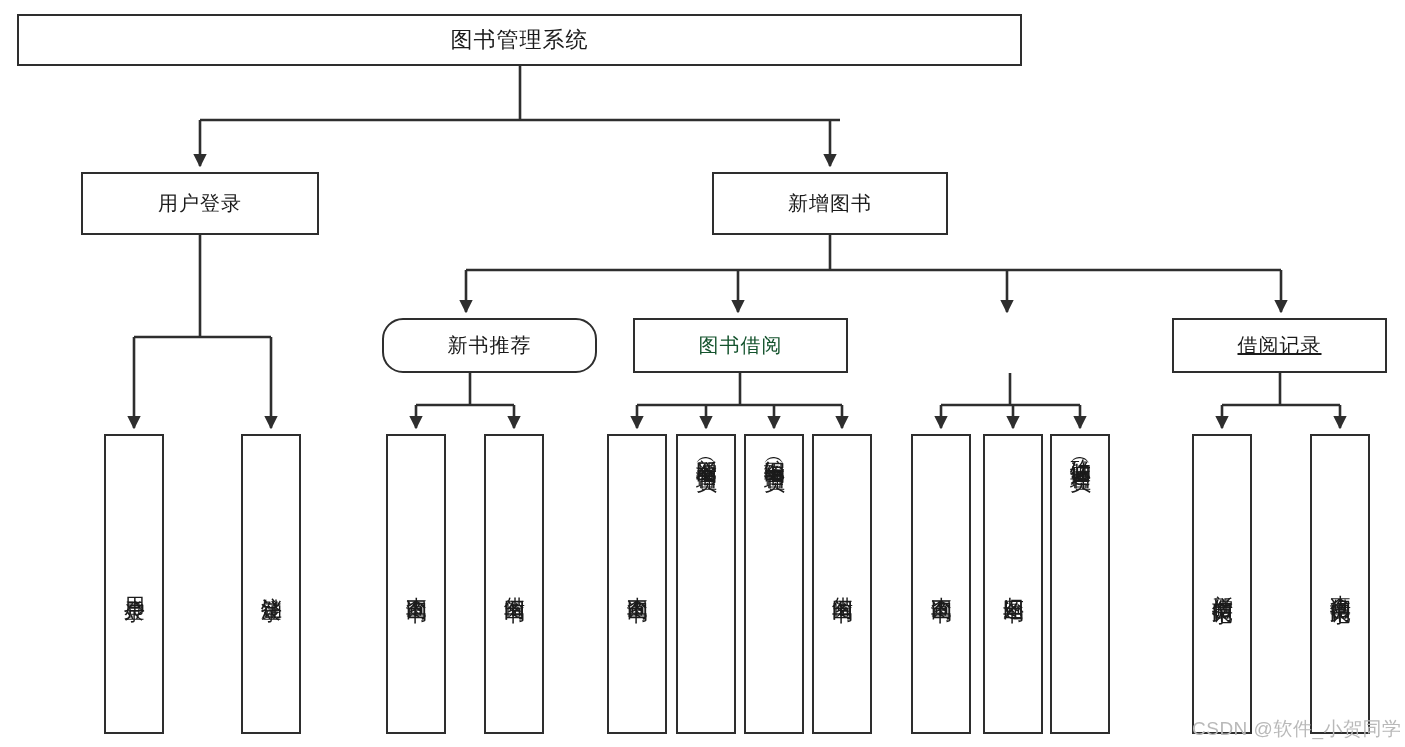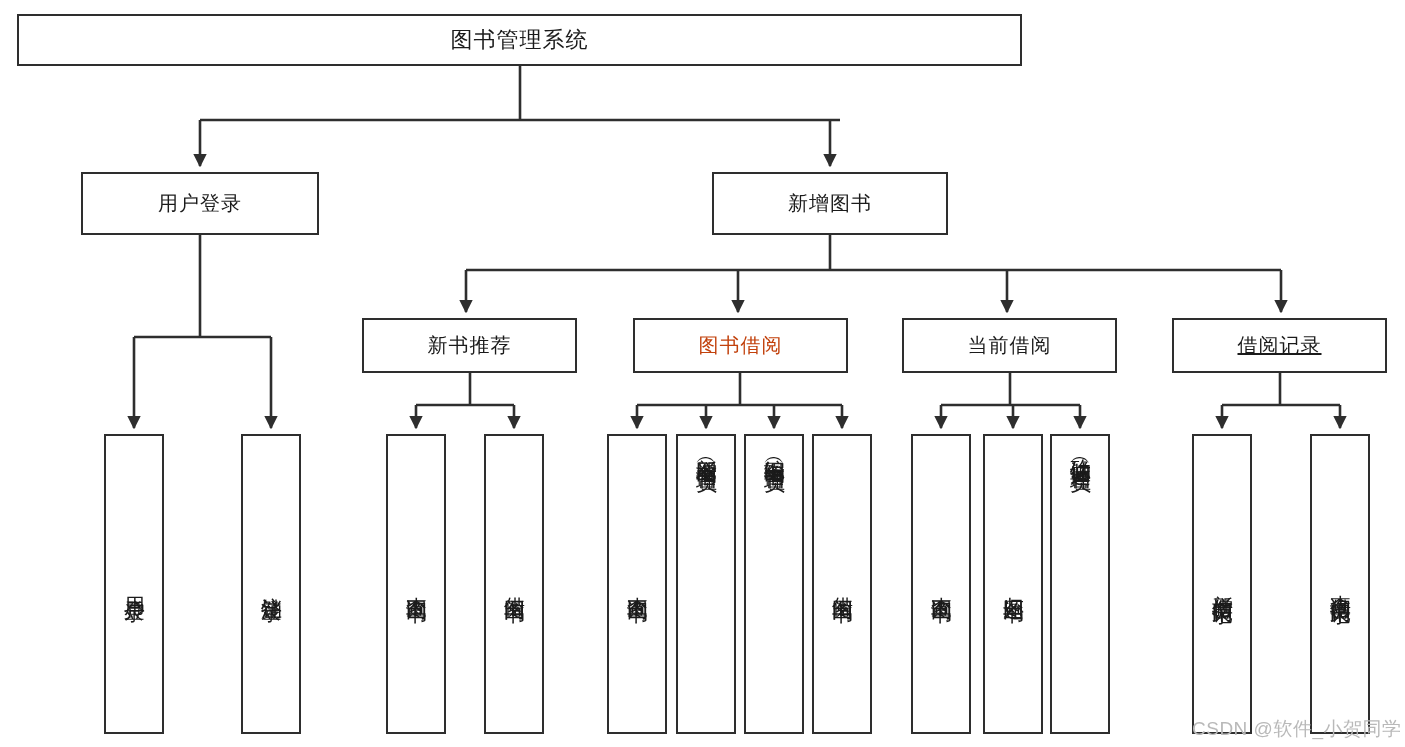--- a/index.html
+++ b/index.html
@@ -127,23 +127,22 @@
       <path d="M 1222 405 L 1222 428" marker-end="url(#arrow)"></path>
       <path d="M 1340 405 L 1340 428" marker-end="url(#arrow)"></path>
     </g>
   </svg>
 
   <div class="node root" style="left: 17px; top: 14px; width: 1005px; height: 52px; border-color: rgb(46, 46, 46); background: rgb(255, 255, 255); color: rgb(27, 27, 27);">图书管理系统</div>
 
   <div class="node level2" style="left: 81px; top: 172px; width: 238px; height: 63px; border-color: rgb(46, 46, 46); background: rgb(255, 255, 255); color: rgb(27, 27, 27);">用户登录</div>
   <div class="node level2" style="left: 712px; top: 172px; width: 236px; height: 63px; border-color: rgb(46, 46, 46); background: rgb(255, 255, 255); color: rgb(27, 27, 27);">新增图书</div>
 
-  <div class="node level2" style="left: 362px; top: 318px; width: 215px; height: 55px; border-color: rgb(46, 46, 46); background: rgb(255, 255, 255); color: rgb(27, 27, 27);">新书推荐</div>
-  <div class="node level2" style="left: 633px; top: 318px; width: 215px; height: 55px; border-color: rgb(46, 46, 46); background: rgb(255, 255, 255); color: #c2410c;">图书借阅</div>
-  <div class="node level2" style="left: 902px; top: 318px; width: 215px; height: 55px; border-color: rgb(46, 46, 46); background: rgb(255, 255, 255); color: rgb(27, 27, 27);">当前借阅</div>
+  <div class="node level2" style="left: 382px; top: 318px; width: 215px; height: 55px; border-color: rgb(46, 46, 46); background: rgb(255, 255, 255); color: rgb(27, 27, 27); border-radius: 21px;">新书推荐</div>
+  <div class="node level2" style="left: 633px; top: 318px; width: 215px; height: 55px; border-color: rgb(46, 46, 46); background: rgb(255, 255, 255); color: #14532d;">图书借阅</div>
   <div class="node level2" style="left: 1172px; top: 318px; width: 215px; height: 55px; border-color: rgb(46, 46, 46); background: rgb(255, 255, 255); color: rgb(27, 27, 27); text-decoration: underline;">借阅记录</div>
 
   <div class="node leaf" style="left: 104px; top: 434px; width: 60px; height: 300px; border-color: rgb(46, 46, 46); background: rgb(255, 255, 255); color: rgb(27, 27, 27);">用户登录</div>
   <div class="node leaf" style="left: 241px; top: 434px; width: 60px; height: 300px; border-color: rgb(46, 46, 46); background: rgb(255, 255, 255); color: rgb(27, 27, 27);">注销登录</div>
   <div class="node leaf" style="left: 386px; top: 434px; width: 60px; height: 300px; border-color: rgb(46, 46, 46); background: rgb(255, 255, 255); color: rgb(27, 27, 27);">查询图书</div>
   <div class="node leaf" style="left: 484px; top: 434px; width: 60px; height: 300px; border-color: rgb(46, 46, 46); background: rgb(255, 255, 255); color: rgb(27, 27, 27);">借阅图书</div>
   <div class="node leaf" style="left: 607px; top: 434px; width: 60px; height: 300px; border-color: rgb(46, 46, 46); background: rgb(255, 255, 255); color: rgb(27, 27, 27);">查询图书</div>
   <div class="node leaf top-aligned" style="left: 676px; top: 434px; width: 60px; height: 300px; border-color: rgb(46, 46, 46); background: rgb(255, 255, 255); color: rgb(27, 27, 27);">新增图书（管理员）</div>
   <div class="node leaf top-aligned" style="left: 744px; top: 434px; width: 60px; height: 300px; border-color: rgb(46, 46, 46); background: rgb(255, 255, 255); color: rgb(27, 27, 27);">编辑图书（管理员）</div>
   <div class="node leaf" style="left: 812px; top: 434px; width: 60px; height: 300px; border-color: rgb(46, 46, 46); background: rgb(255, 255, 255); color: rgb(27, 27, 27);">借阅图书</div>

